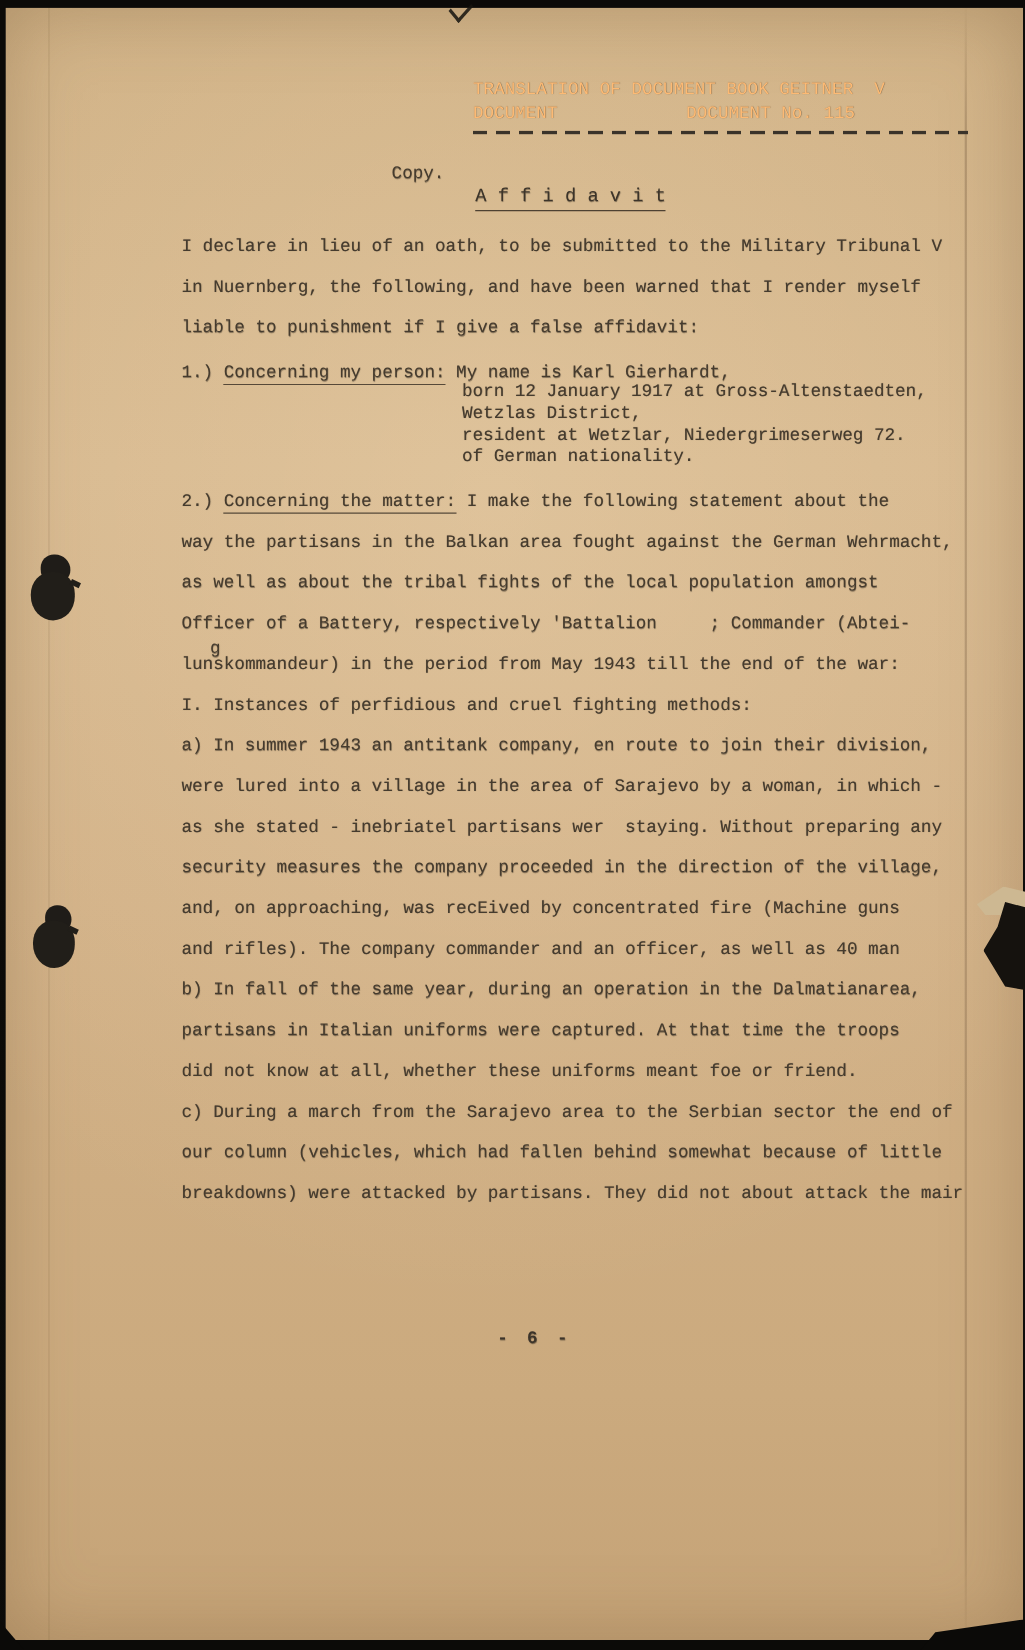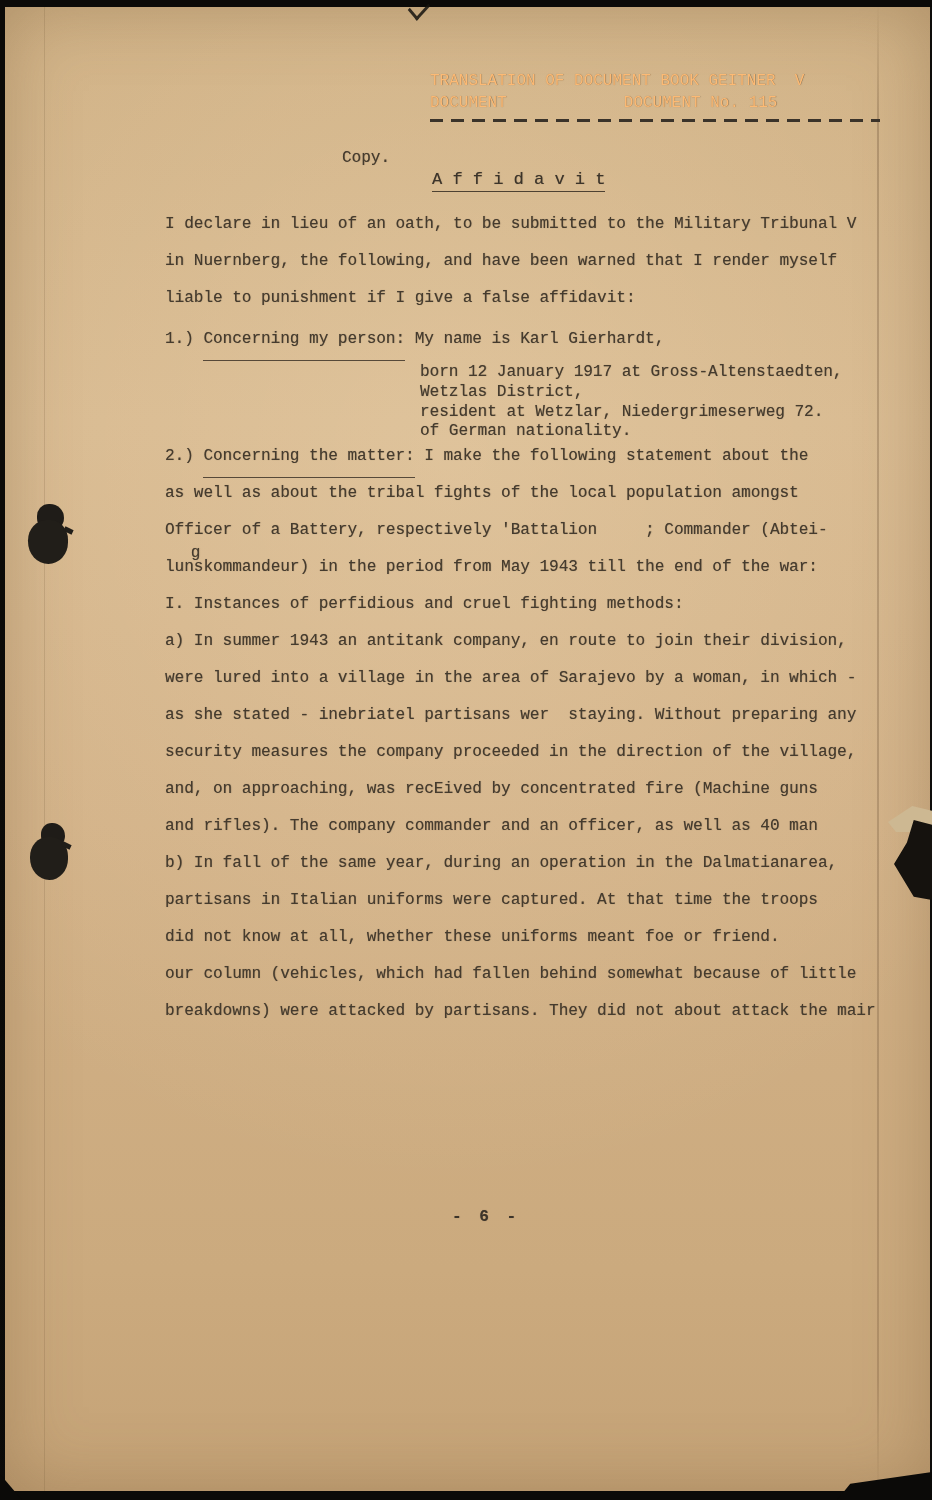--- a/index.html
+++ b/index.html
@@ -18,21 +18,21 @@
   .abs{position:absolute;}
   .line{
     white-space:pre;
     font-size:16px;line-height:37px;
     color:#453b2e;
     text-shadow:0.3px 0.4px 0.7px rgba(45,37,27,0.5);
   }
   .tight .line{line-height:26px;}
   .details .line{line-height:19.8px;}
   .hdr .line{line-height:22px;color:#fdba74;}
-  .uline{border-bottom:1.4px solid rgba(62,52,40,0.85);padding-bottom:12px;}
+  .uline{border-bottom:1.4px solid rgba(62,52,40,0.85);padding-bottom:1px;}
   .title-line{
     font-size:17px;color:#3c342a;white-space:pre;
     border-bottom:1.6px solid rgba(62,52,40,0.9);padding-bottom:2px;
     text-shadow:0.3px 0.4px 0.7px rgba(45,37,27,0.5);
   }
   .divider{
     height:3px;width:450px;
     background:repeating-linear-gradient(90deg,#3a332a 0 13px,rgba(0,0,0,0) 13px 21px);
   }
   .supg{display:inline-block;width:0;position:relative;top:-14px;left:-3px;}
@@ -90,51 +90,53 @@
   <div class="bulb" style="left:2px;top:14px;width:38px;height:43px;"></div>
   <div class="tick" style="left:34px;top:20px;"></div>
 </div>
 
 <div class="abs hdr" style="left:430px;top:70px;">
   <div class="line">TRANSLATION OF DOCUMENT BOOK GEITNER  V</div>
   <div class="line"><span>DOCUMENT</span><span style="display:inline-block;width:117px;"></span><span>DOCUMENT No. 115</span></div>
 </div>
 <div class="abs divider" style="left:430px;top:119px;"></div>
 
-<div class="abs line" style="left:342px;top:140px;">Copy.</div>
+<div class="abs line" style="left:356px;top:140px;">Copy.</div>
 <div class="abs title-line" style="left:432px;top:170px;">A f f i d a v i t</div>
 
 <div class="abs" style="left:165px;top:206px;">
   <div class="line">I declare in lieu of an oath, to be submitted to the Military Tribunal V</div>
   <div class="line">in Nuernberg, the following, and have been warned that I render myself</div>
   <div class="line">liable to punishment if I give a false affidavit:</div>
 </div>
 
 <div class="abs tight" style="left:165px;top:326px;">
   <div class="line"><span>1.) </span><span class="uline">Concerning my person:</span><span> My name is Karl Gierhardt,</span></div>
 </div>
-<div class="abs details" style="left:420px;top:347px;margin-top:16px;">
+<div class="abs details" style="left:420px;top:347px;">
   <div class="line">born 12 January 1917 at Gross-Altenstaedten,</div>
   <div class="line">Wetzlas District,</div>
   <div class="line">resident at Wetzlar, Niedergrimeserweg 72.</div>
   <div class="line">of German nationality.</div>
 </div>
 
 <div class="abs" style="left:165px;top:438px;">
   <div class="line"><span>2.) </span><span class="uline">Concerning the matter:</span><span> I make the following statement about the</span></div>
+  <div class="line">way the partisans in the Balkan area fought against the German Wehrmacht,</div>
   <div class="line">as well as about the tribal fights of the local population amongst</div>
   <div class="line">Officer of a Battery, respectively 'Battalion     ; Commander (Abtei-</div>
   <div class="line"><span>lun</span><span class="supg">g</span><span>skommandeur) in the period from May 1943 till the end of the war:</span></div>
   <div class="line">I. Instances of perfidious and cruel fighting methods:</div>
   <div class="line">a) In summer 1943 an antitank company, en route to join their division,</div>
   <div class="line">were lured into a village in the area of Sarajevo by a woman, in which -</div>
   <div class="line">as she stated - inebriatel partisans wer  staying. Without preparing any</div>
   <div class="line">security measures the company proceeded in the direction of the village,</div>
   <div class="line">and, on approaching, was recEived by concentrated fire (Machine guns</div>
   <div class="line">and rifles). The company commander and an officer, as well as 40 man</div>
   <div class="line">b) In fall of the same year, during an operation in the Dalmatianarea,</div>
   <div class="line">partisans in Italian uniforms were captured. At that time the troops</div>
   <div class="line">did not know at all, whether these uniforms meant foe or friend.</div>
+  <div class="line">c) During a march from the Sarajevo area to the Serbian sector the end of</div>
   <div class="line">our column (vehicles, which had fallen behind somewhat because of little</div>
   <div class="line">breakdowns) were attacked by partisans. They did not about attack the mair</div>
 </div>
 
 <div class="abs pgnum" style="left:452px;top:1208px;">- 6 -</div>
 
 </body></html>

